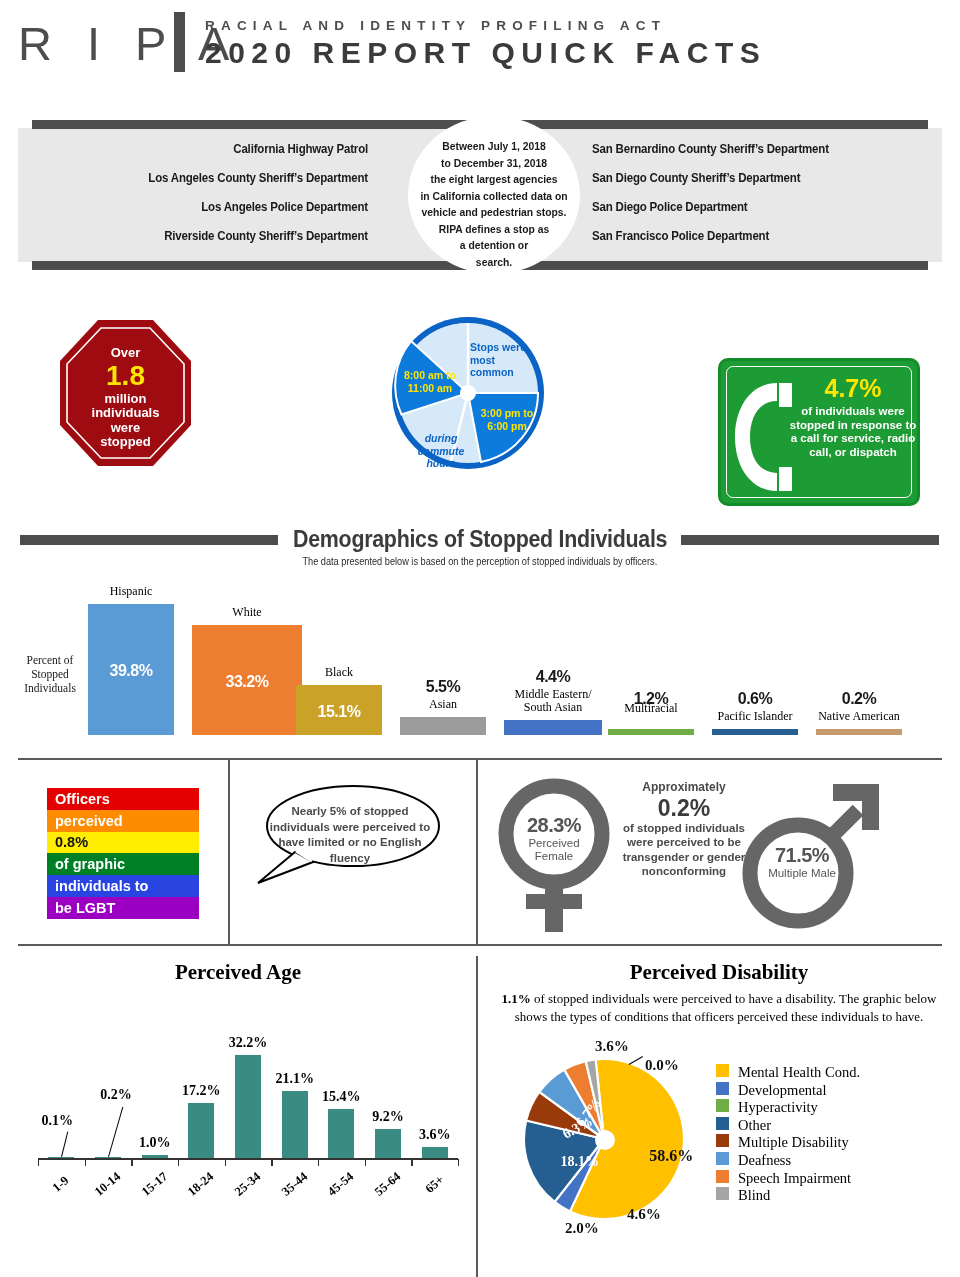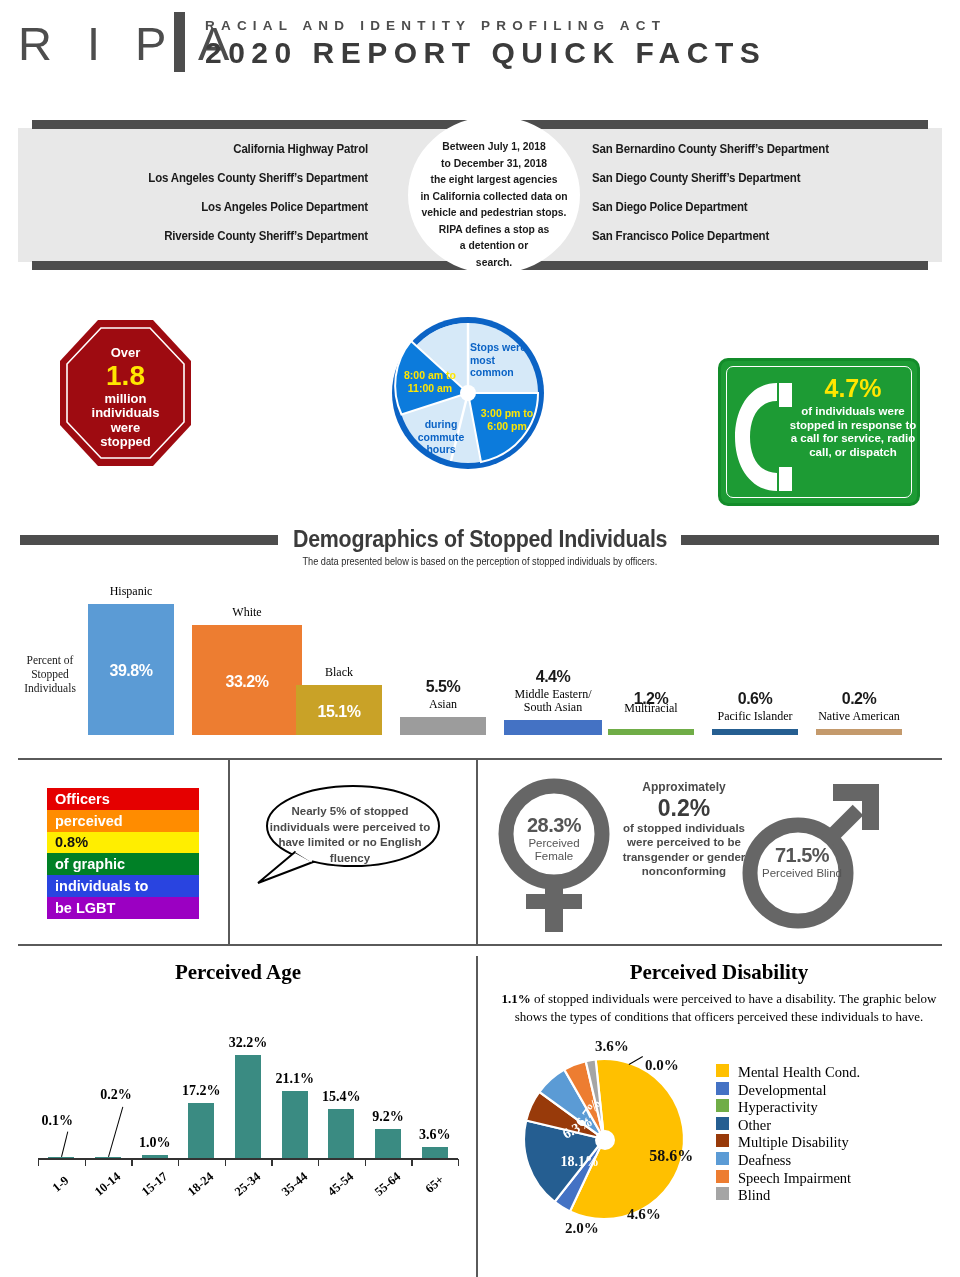--- a/index.html
+++ b/index.html
@@ -70,21 +70,21 @@
   }
   .stop-text .big { color:#ffe600; font-size:28px; line-height:28px; display:block; margin:1px 0 2px; }
 
   
   .clockwrap { position:absolute; left:388px; top:10px; width:160px; height:157px; }
   .clock-lbl {
     position:absolute; text-align:center; font-size:10.5px; font-weight:bold; line-height:12.5px;
   }
   .clock-lbl.tr { left:82px; top:26px; width:66px; color:#0b63c5; text-align:left; }
   .clock-lbl.lt { left:6px; top:54px; width:72px; color:#ffe600; }
-  .clock-lbl.bl { left:20px; top:103px; width:66px; color:#0b63c5; }
+  .clock-lbl.bl { left:20px; top:117px; width:66px; color:#0b63c5;font-style:italic; }
   .clock-lbl.br { left:88px; top:92px; width:62px; color:#ffe600; }
 
   
   .phonebox {
     position:absolute; left:718px; top:12px; width:202px; height:148px;
     background:#1d9b34; border-radius:10px; border:3px solid #138c2a;margin-top:41px;
   }
   .phonebox .inner-border {
     position:absolute; left:5px; top:5px; right:5px; bottom:5px;
     border:1.5px solid #ffffff; border-radius:7px;
@@ -389,21 +389,21 @@
     </div>
 
     <div class="male">
       <svg width="145" height="160" viewBox="0 0 145 160">
         <circle cx="58" cy="97" r="48" fill="none" stroke="#666666" stroke-width="15"></circle>
         <path d="M88,64 L118,34" stroke="#666666" stroke-width="15"></path>
         <polygon points="93,8 139,8 139,54 122,54 122,25 93,25" fill="#666666"></polygon>
       </svg>
       <div class="male-txt">
         <div class="p">71.5%</div>
-        <div class="l">Perceived Blind</div>
+        <div class="l">Multiple Male</div>
       </div>
     </div>
   </div>
 
   <div class="bottom">
     <div class="bot-vline"></div>
 
     <div class="age-panel">
       <div class="panel-title">Perceived Age</div>
       <div class="agechart" id="ageChart">

